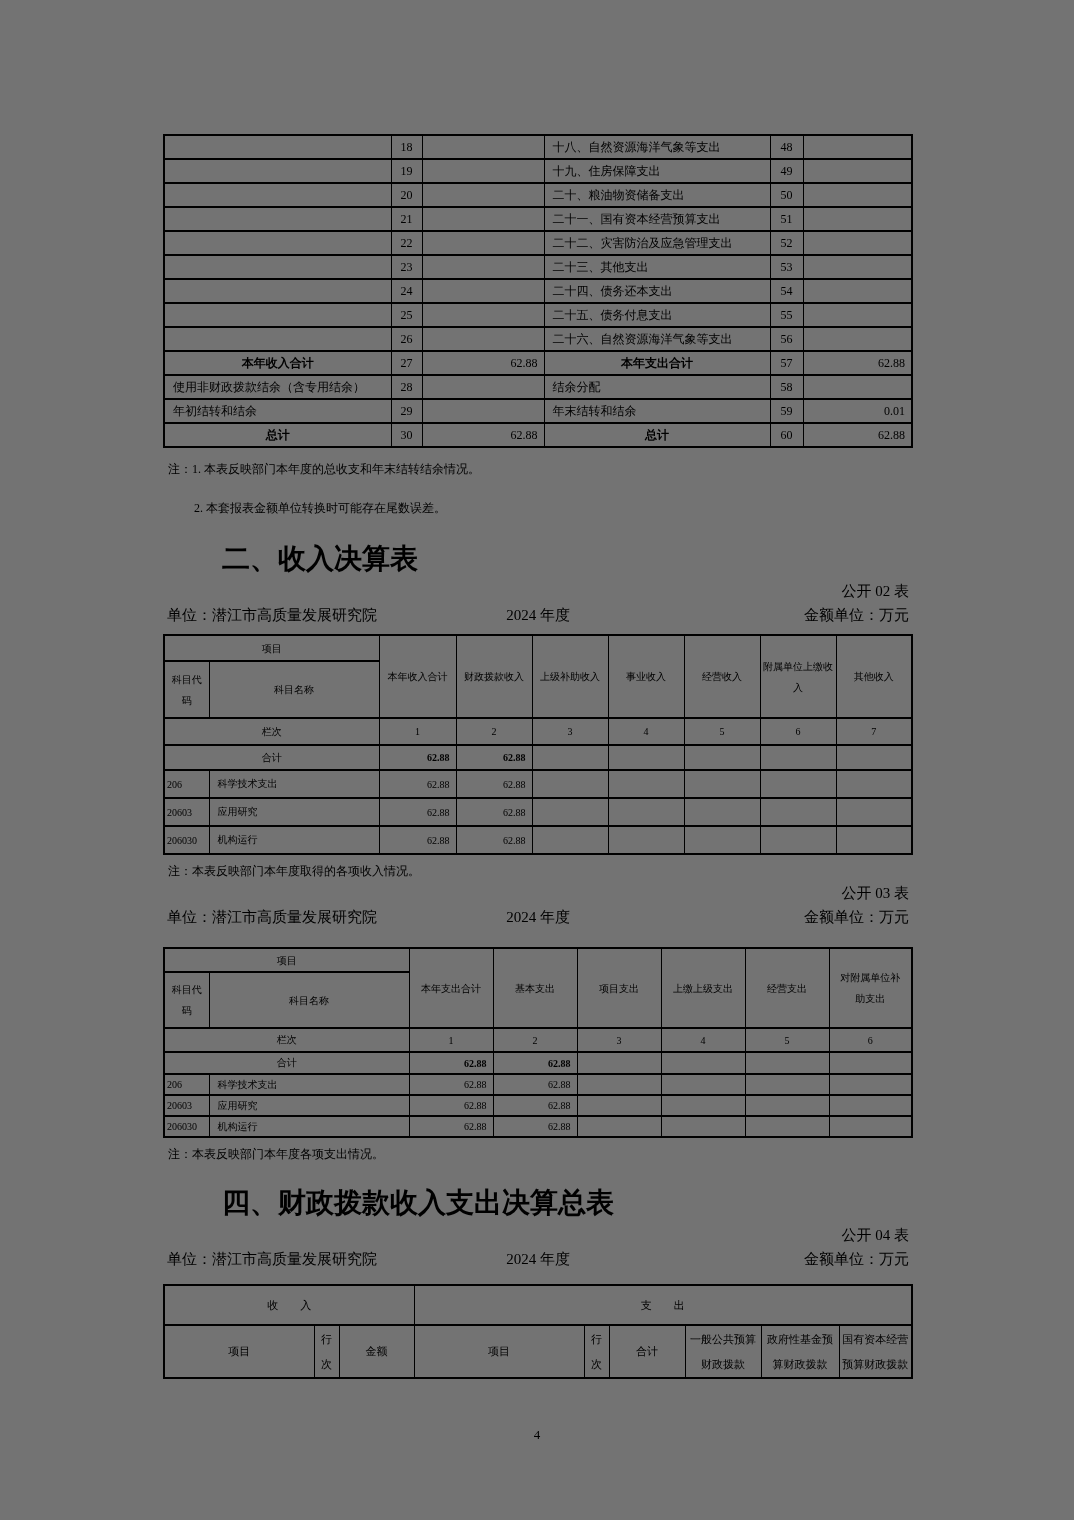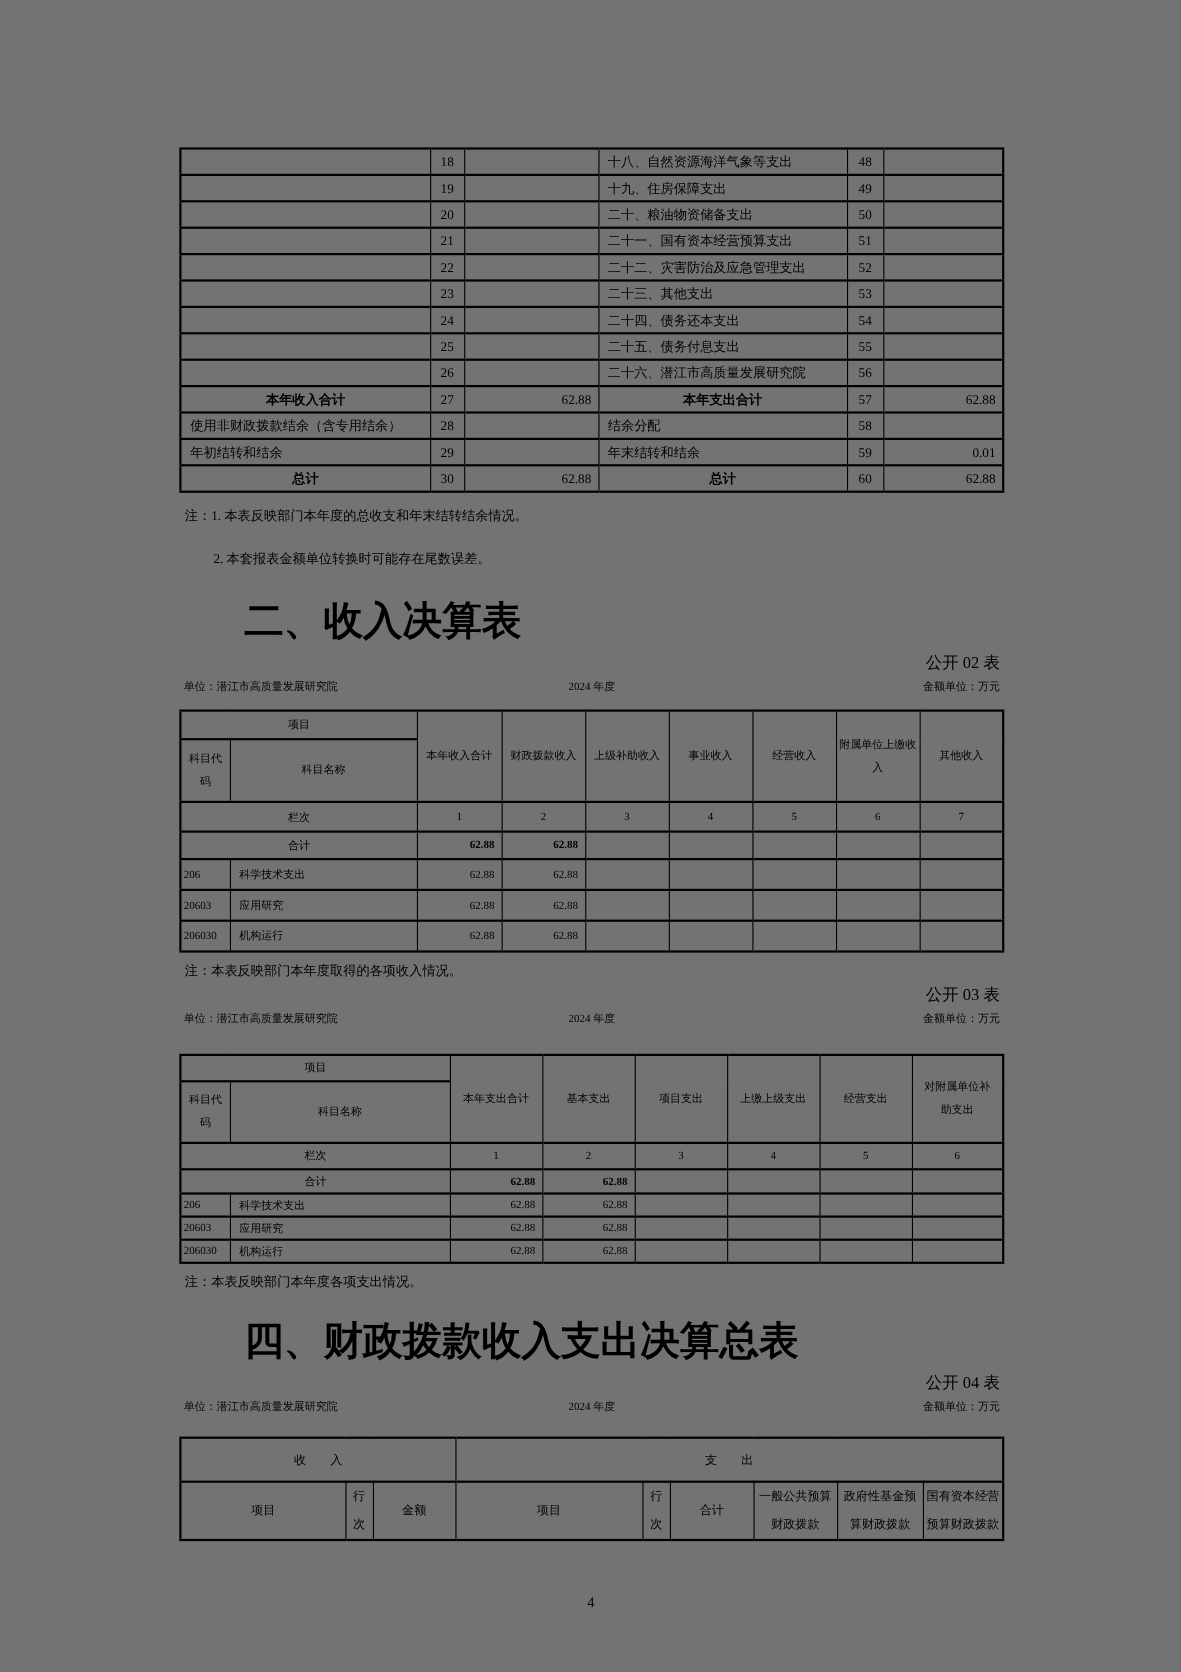--- a/index.html
+++ b/index.html
@@ -25,26 +25,26 @@
   .t1 .num  { text-align: center; }
   .t1 .amt  { text-align: right; padding-right: 6px; }
   .t1 tr.sum .lab { text-align: center; padding-left: 0; font-weight: bold; }
 
   
   .note1 { margin-top: 13px; font-size: 12px; padding-left: 5px; }
   .note2 { margin-top: 22px; font-size: 12px; padding-left: 31px; }
 
   
   .sec-title { font-family: "Liberation Sans", "DejaVu Sans", sans-serif;
-               font-weight: bold; font-size: 36px; padding-left: 59px; }
+               font-weight: bold; font-size: 28px; padding-left: 59px; }
   .h2 { margin-top: 23px; }
   .h3 { margin-top: 17px; }
   .h4 { margin-top: 21px; }
   .tcode { margin-top: 4px; font-size: 15px; text-align: right; padding-right: 2px; }
-  .unitline { margin-top: 5px; font-size: 10px; display: flex; height: 20px; }
+  .unitline { margin-top: 5px; font-size: 15px; display: flex; height: 20px; }
   .unitline .u-left  { flex: 1 1 0; text-align: left;  padding-left: 4px; }
   .unitline .u-mid   { flex: 0 0 160px; text-align: center; }
   .unitline .u-right { flex: 1 1 0; text-align: right; padding-right: 2px; }
 
   
   .t2, .t3 { margin-top: 8px; }
   .t3 { margin-top: 19px; }
   .t2 td, .t3 td { font-size: 10px; }
   .hdr { text-align: center; white-space: pre-line; line-height: 2.1; }
   .t2 .r-hdr1 td { height: 26px; } .t2 .r-hdr2 td { height: 57px; }
@@ -145,21 +145,21 @@
             <td class="num">25</td>
             <td class="amt"></td>
             <td class="lab">二十五、债务付息支出</td>
             <td class="num">55</td>
             <td class="amt"></td>
           </tr>
       <tr>
             <td class="lab"></td>
             <td class="num">26</td>
             <td class="amt"></td>
-            <td class="lab">二十六、潜江市高质量发展研究院</td>
+            <td class="lab">二十六、自然资源海洋气象等支出</td>
             <td class="num">56</td>
             <td class="amt"></td>
           </tr>
       <tr class="sum">
             <td class="lab">本年收入合计</td>
             <td class="num">27</td>
             <td class="amt">62.88</td>
             <td class="lab">本年支出合计</td>
             <td class="num">57</td>
             <td class="amt">62.88</td>

